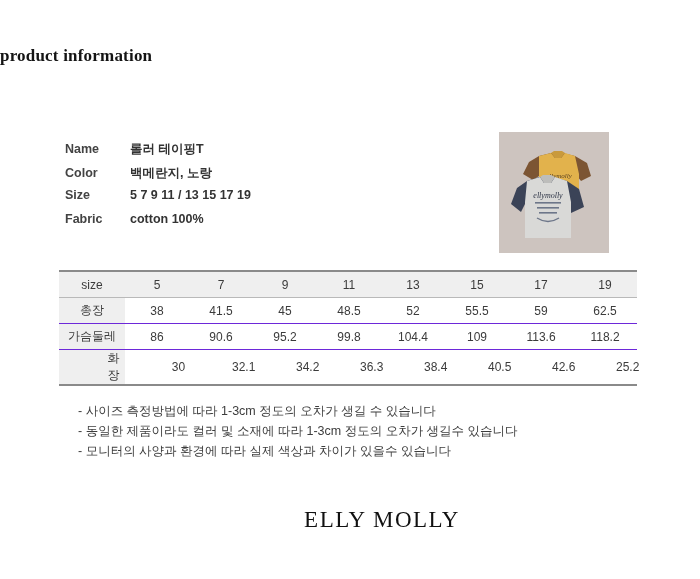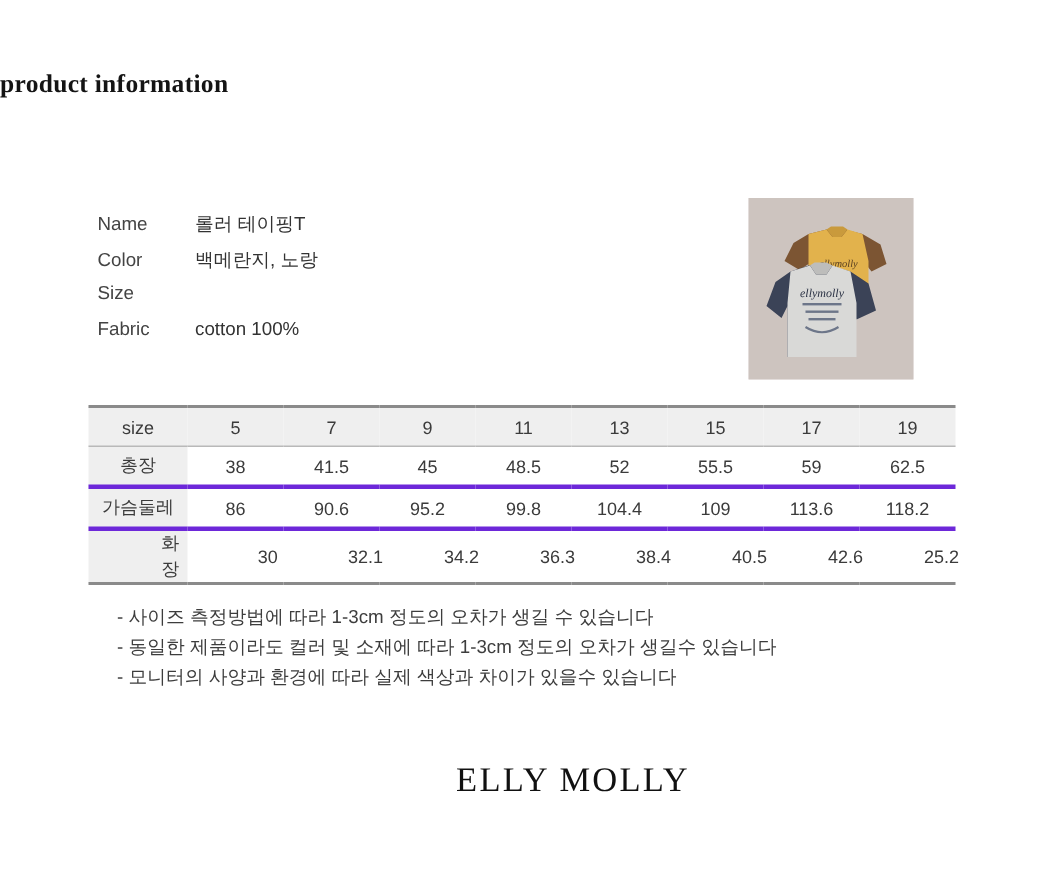--- a/index.html
+++ b/index.html
@@ -33,20 +33,21 @@
   .spec-list {
     position: absolute;
     top: 141px;
     left: 65px;
     width: 400px;
   }
   .spec-row {
     display: flex;
     align-items: baseline;
     height: 23.5px;
+    font-weight: bold;
   }
   .spec-label {
     width: 65px;
     flex: 0 0 65px;
     font-size: 12.5px;
     color: #434343;
   }
   .spec-value {
     font-size: 12.5px;
     color: #333333;
@@ -77,21 +78,21 @@
     table-layout: fixed;
   }
   .size-table th,
   .size-table td {
     font-size: 12px;
     font-weight: normal;
     color: #3b3b3b;
     text-align: center;
     height: 25px;
     padding: 0;
-    border-bottom: 3px solid #6d28d9;
+    border-bottom: 1px solid #6d28d9;
   }
   .size-table thead th {
     background: #efefef;
     border-top: 2px solid #8a8a8a;
     border-bottom: 1px solid #b9b9b9;
   }
   .size-table tbody tr:last-child td {
     border-bottom: 2px solid #8a8a8a;
     padding-left: 43px;
   }
@@ -137,20 +138,21 @@
   <div class="spec-row">
     <div class="spec-label">Name</div>
     <div class="spec-value">롤러 테이핑T</div>
   </div>
   <div class="spec-row">
     <div class="spec-label">Color</div>
     <div class="spec-value">백메란지, 노랑</div>
   </div>
   <div class="spec-row">
     <div class="spec-label">Size</div>
+    <div class="spec-value">5 7 9 11  / 13 15 17 19</div>
   </div>
   <div class="spec-row">
     <div class="spec-label">Fabric</div>
     <div class="spec-value">cotton 100%</div>
   </div>
 </div>
 
 <div class="product-photo">
   <svg width="110" height="121" viewBox="0 0 110 121">
     <rect x="0" y="0" width="110" height="121" fill="#cdc4bf"></rect>

